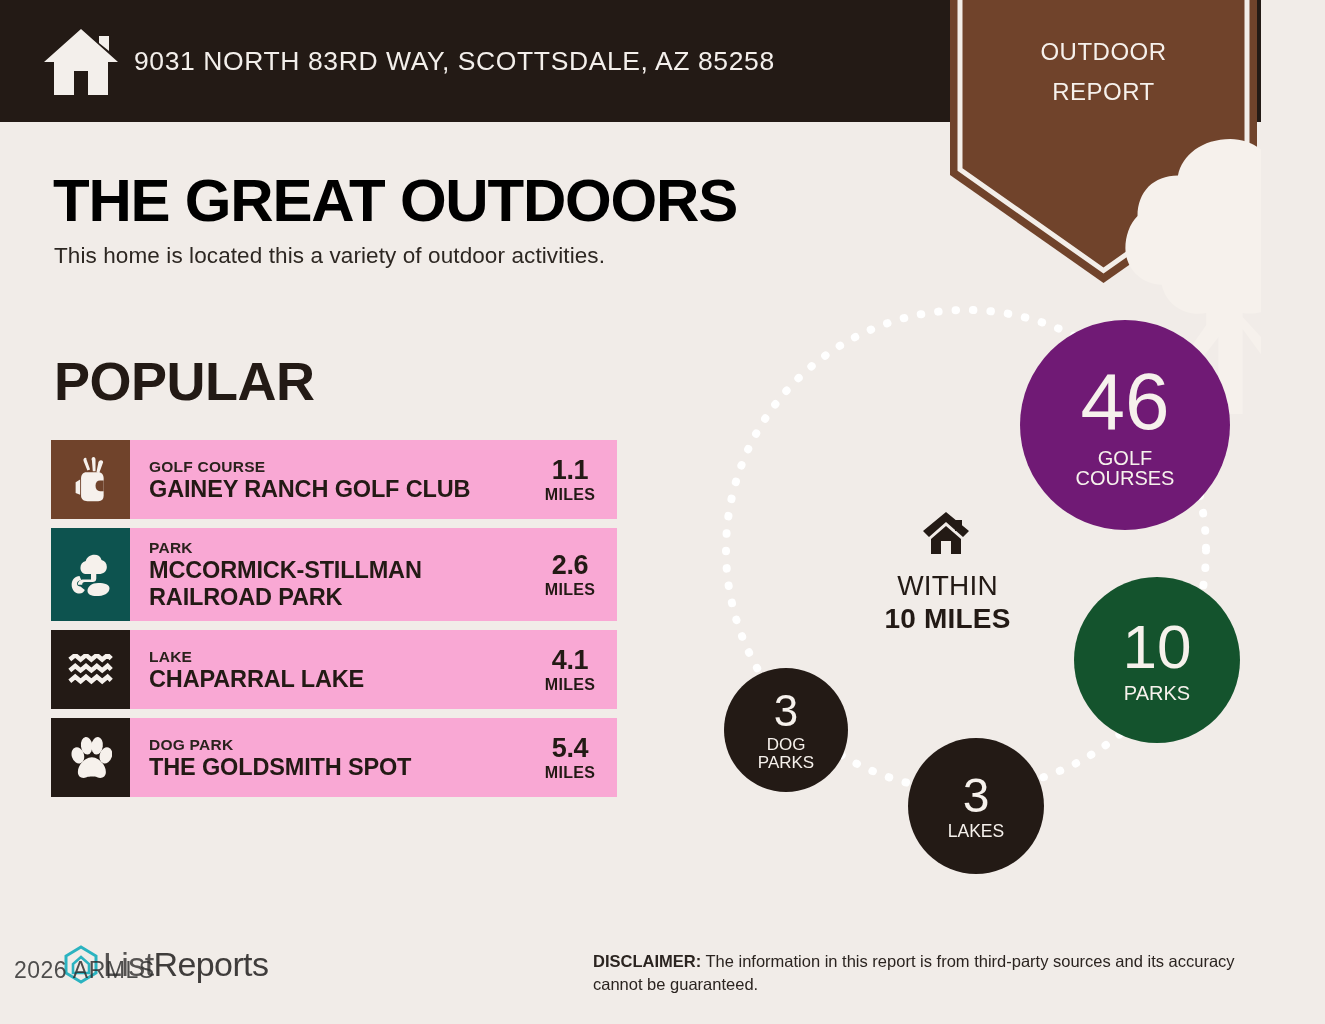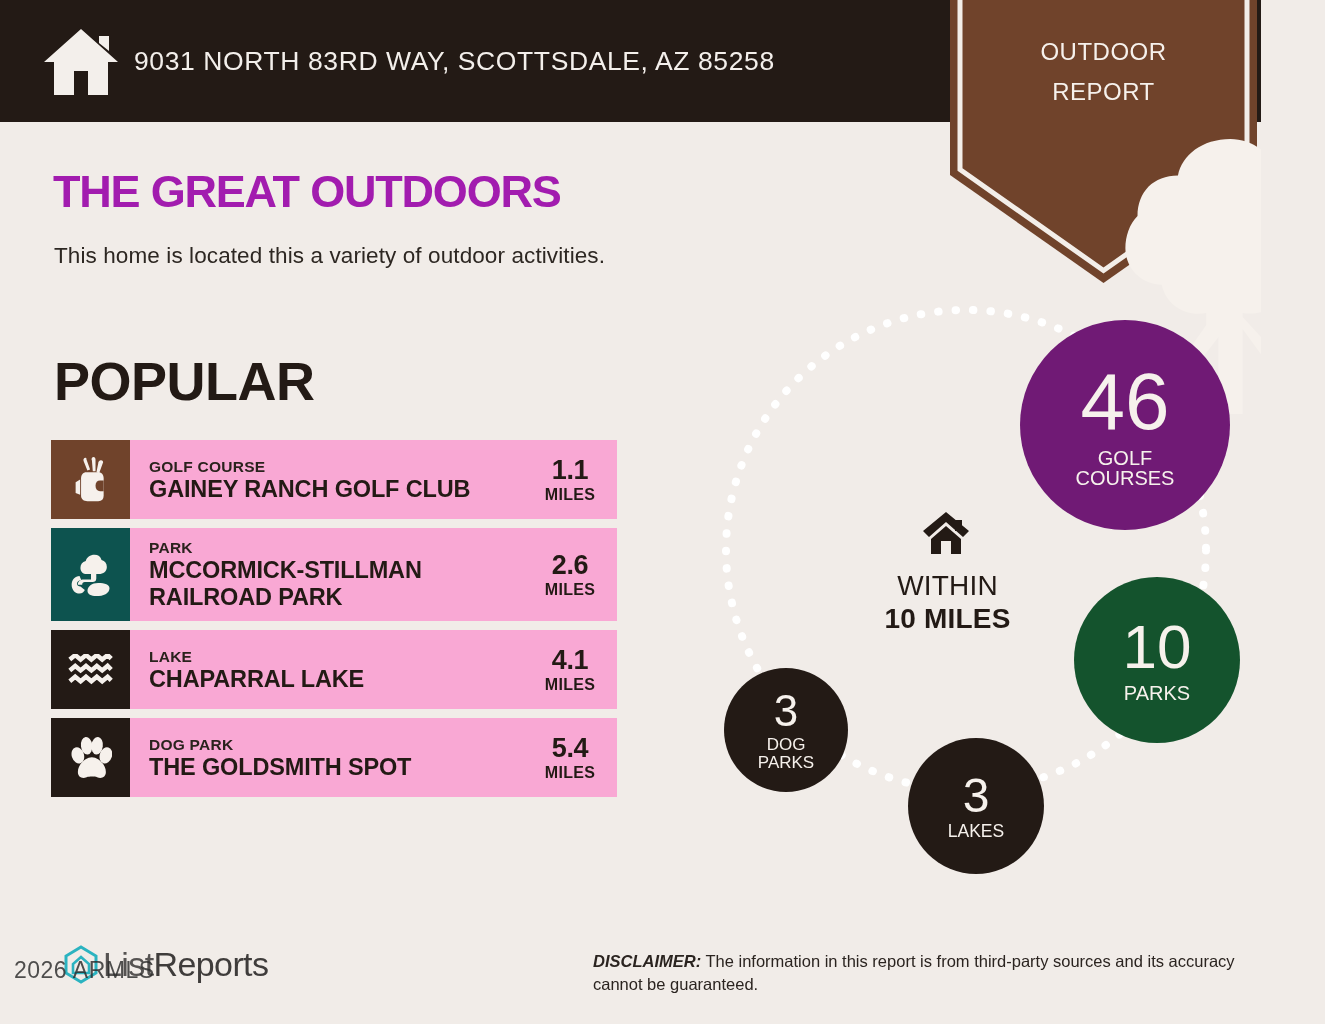--- a/index.html
+++ b/index.html
@@ -55,23 +55,23 @@
   }
   .badge-tree {
     position: absolute; left: 50%; top: 131px;
     transform: translateX(-50%);
     width: 54px; height: 70px;
   }
 
   
   .title {
     position: absolute; left: 53px; top: 166px;
-    font-size: 45px;
+    font-size: 60px;
     font-weight: bold;
-    color: #a21caf;
+    color: #000000;
     letter-spacing: -1.2px;
   }
   .subtitle {
     position: absolute; left: 54px; top: 243px;
     font-size: 22.5px;
     color: #2d2722;
     letter-spacing: 0.1px;
   }
   .popular {
     position: absolute; left: 54px; top: 350px;
@@ -189,21 +189,21 @@
     font-family: Liberation Sans, sans-serif;
     white-space: nowrap;
   }
 
   .disclaimer {
     position: absolute; left: 593px; top: 950px;
     width: 690px;
     font-size: 16.5px; line-height: 22.5px;
     color: #2b2420;
   }
-  .disclaimer b { font-weight: bold; font-style: italic; }
+  .disclaimer b { font-weight: bold; }
 </style>
 </head>
 <body>
 
 <div id="page">
 
   <div class="header">
     <span class="header-home-icon">
       <svg viewBox="0 0 76 72" width="76" height="72">
         <path d="M38 3 L75 36 L65 36 L65 69 L45 69 L45 45 L31 45 L31 69 L11 69 L11 36 L1 36 Z

